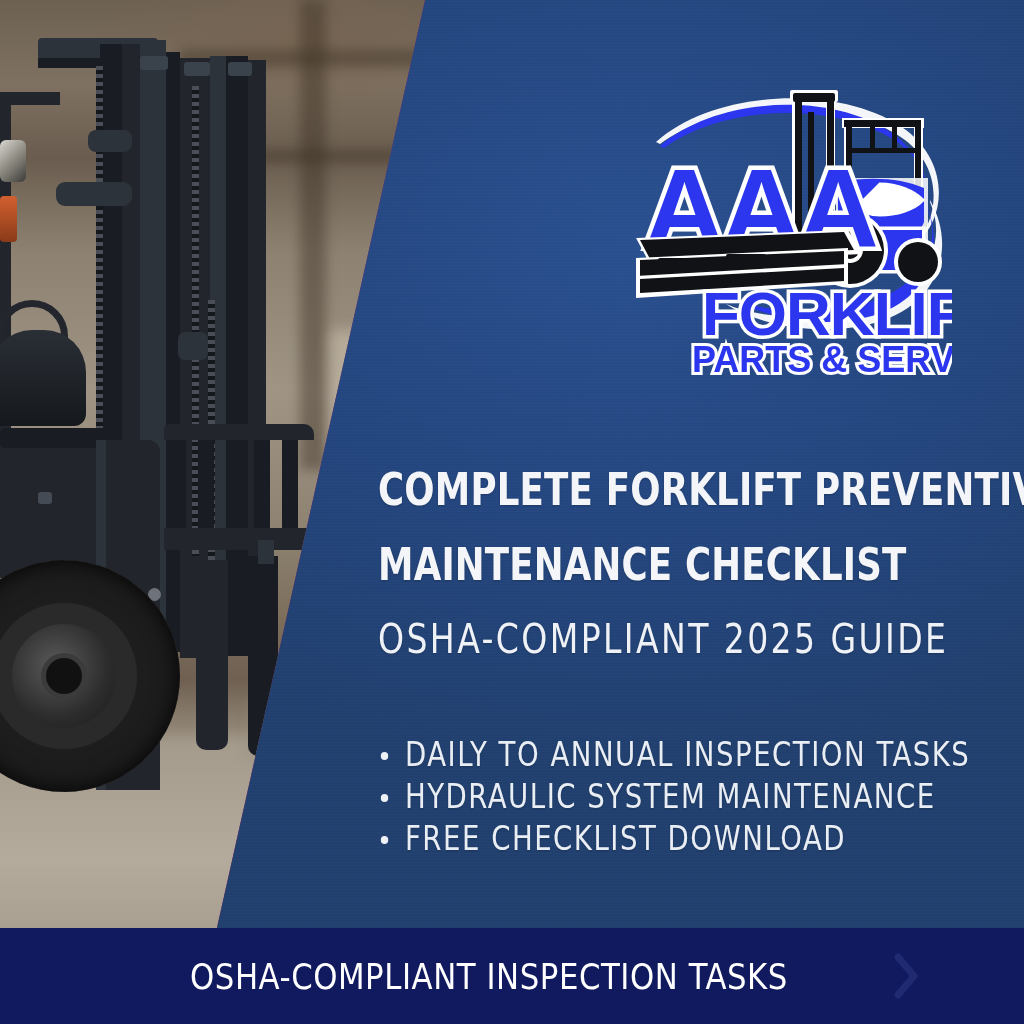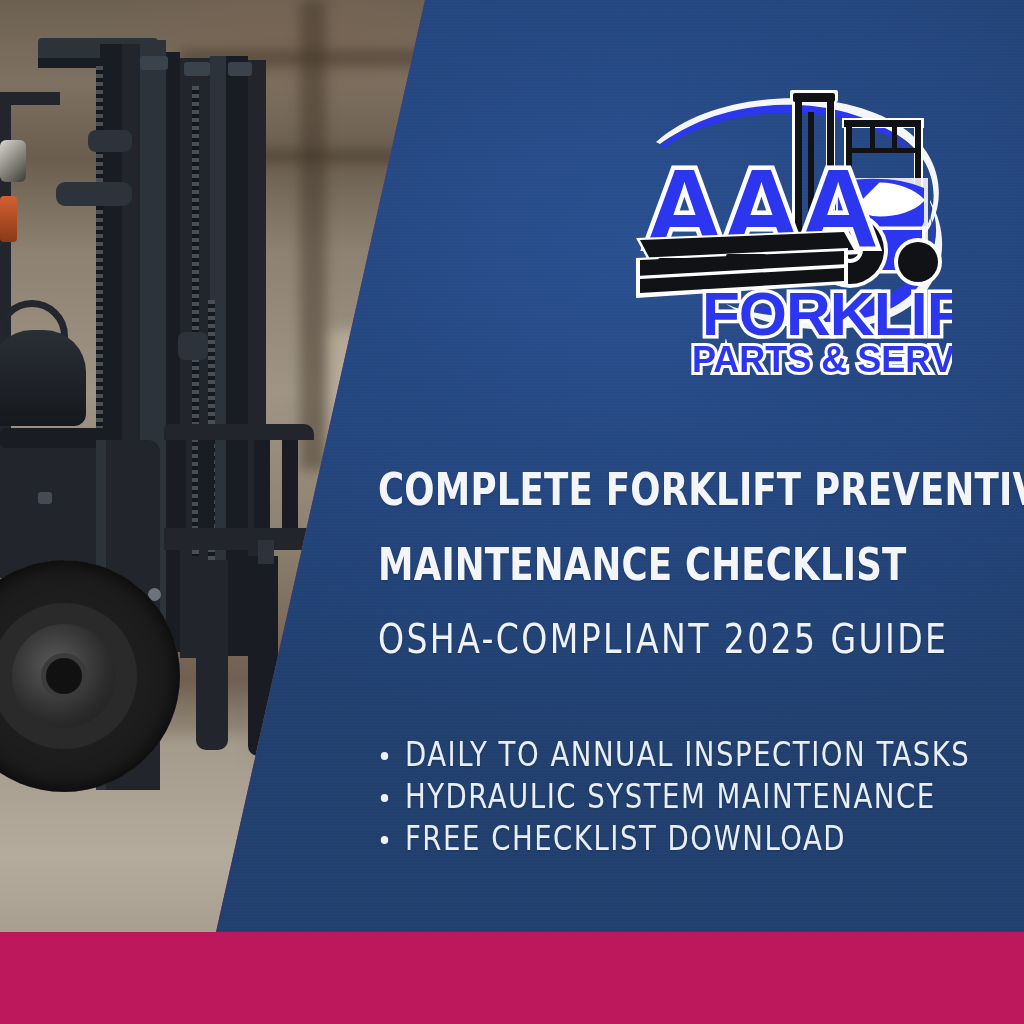--- a/index.html
+++ b/index.html
@@ -430,14 +430,22 @@
     </h1>
     <div class="subhead">OSHA-COMPLIANT 2025 GUIDE</div>
 
     <ul class="bullets">
       <li>DAILY TO ANNUAL INSPECTION TASKS</li>
       <li>HYDRAULIC SYSTEM MAINTENANCE</li>
       <li>FREE CHECKLIST DOWNLOAD</li>
     </ul>
   </div>
 
+  <div class="bottom-bar">
+    <span class="bar-label">OSHA-COMPLIANT INSPECTION TASKS</span>
+    <span class="bar-chevron">
+      <svg viewBox="0 0 26 46" xmlns="http://www.w3.org/2000/svg" aria-hidden="true">
+        <path d="M5 4 L21 23 L5 42" fill="none" stroke="#1f2a70" stroke-width="7" stroke-linecap="round" stroke-linejoin="round"></path>
+      </svg>
+    </span>
+  </div>
 
 </div>
 
 </body></html>

